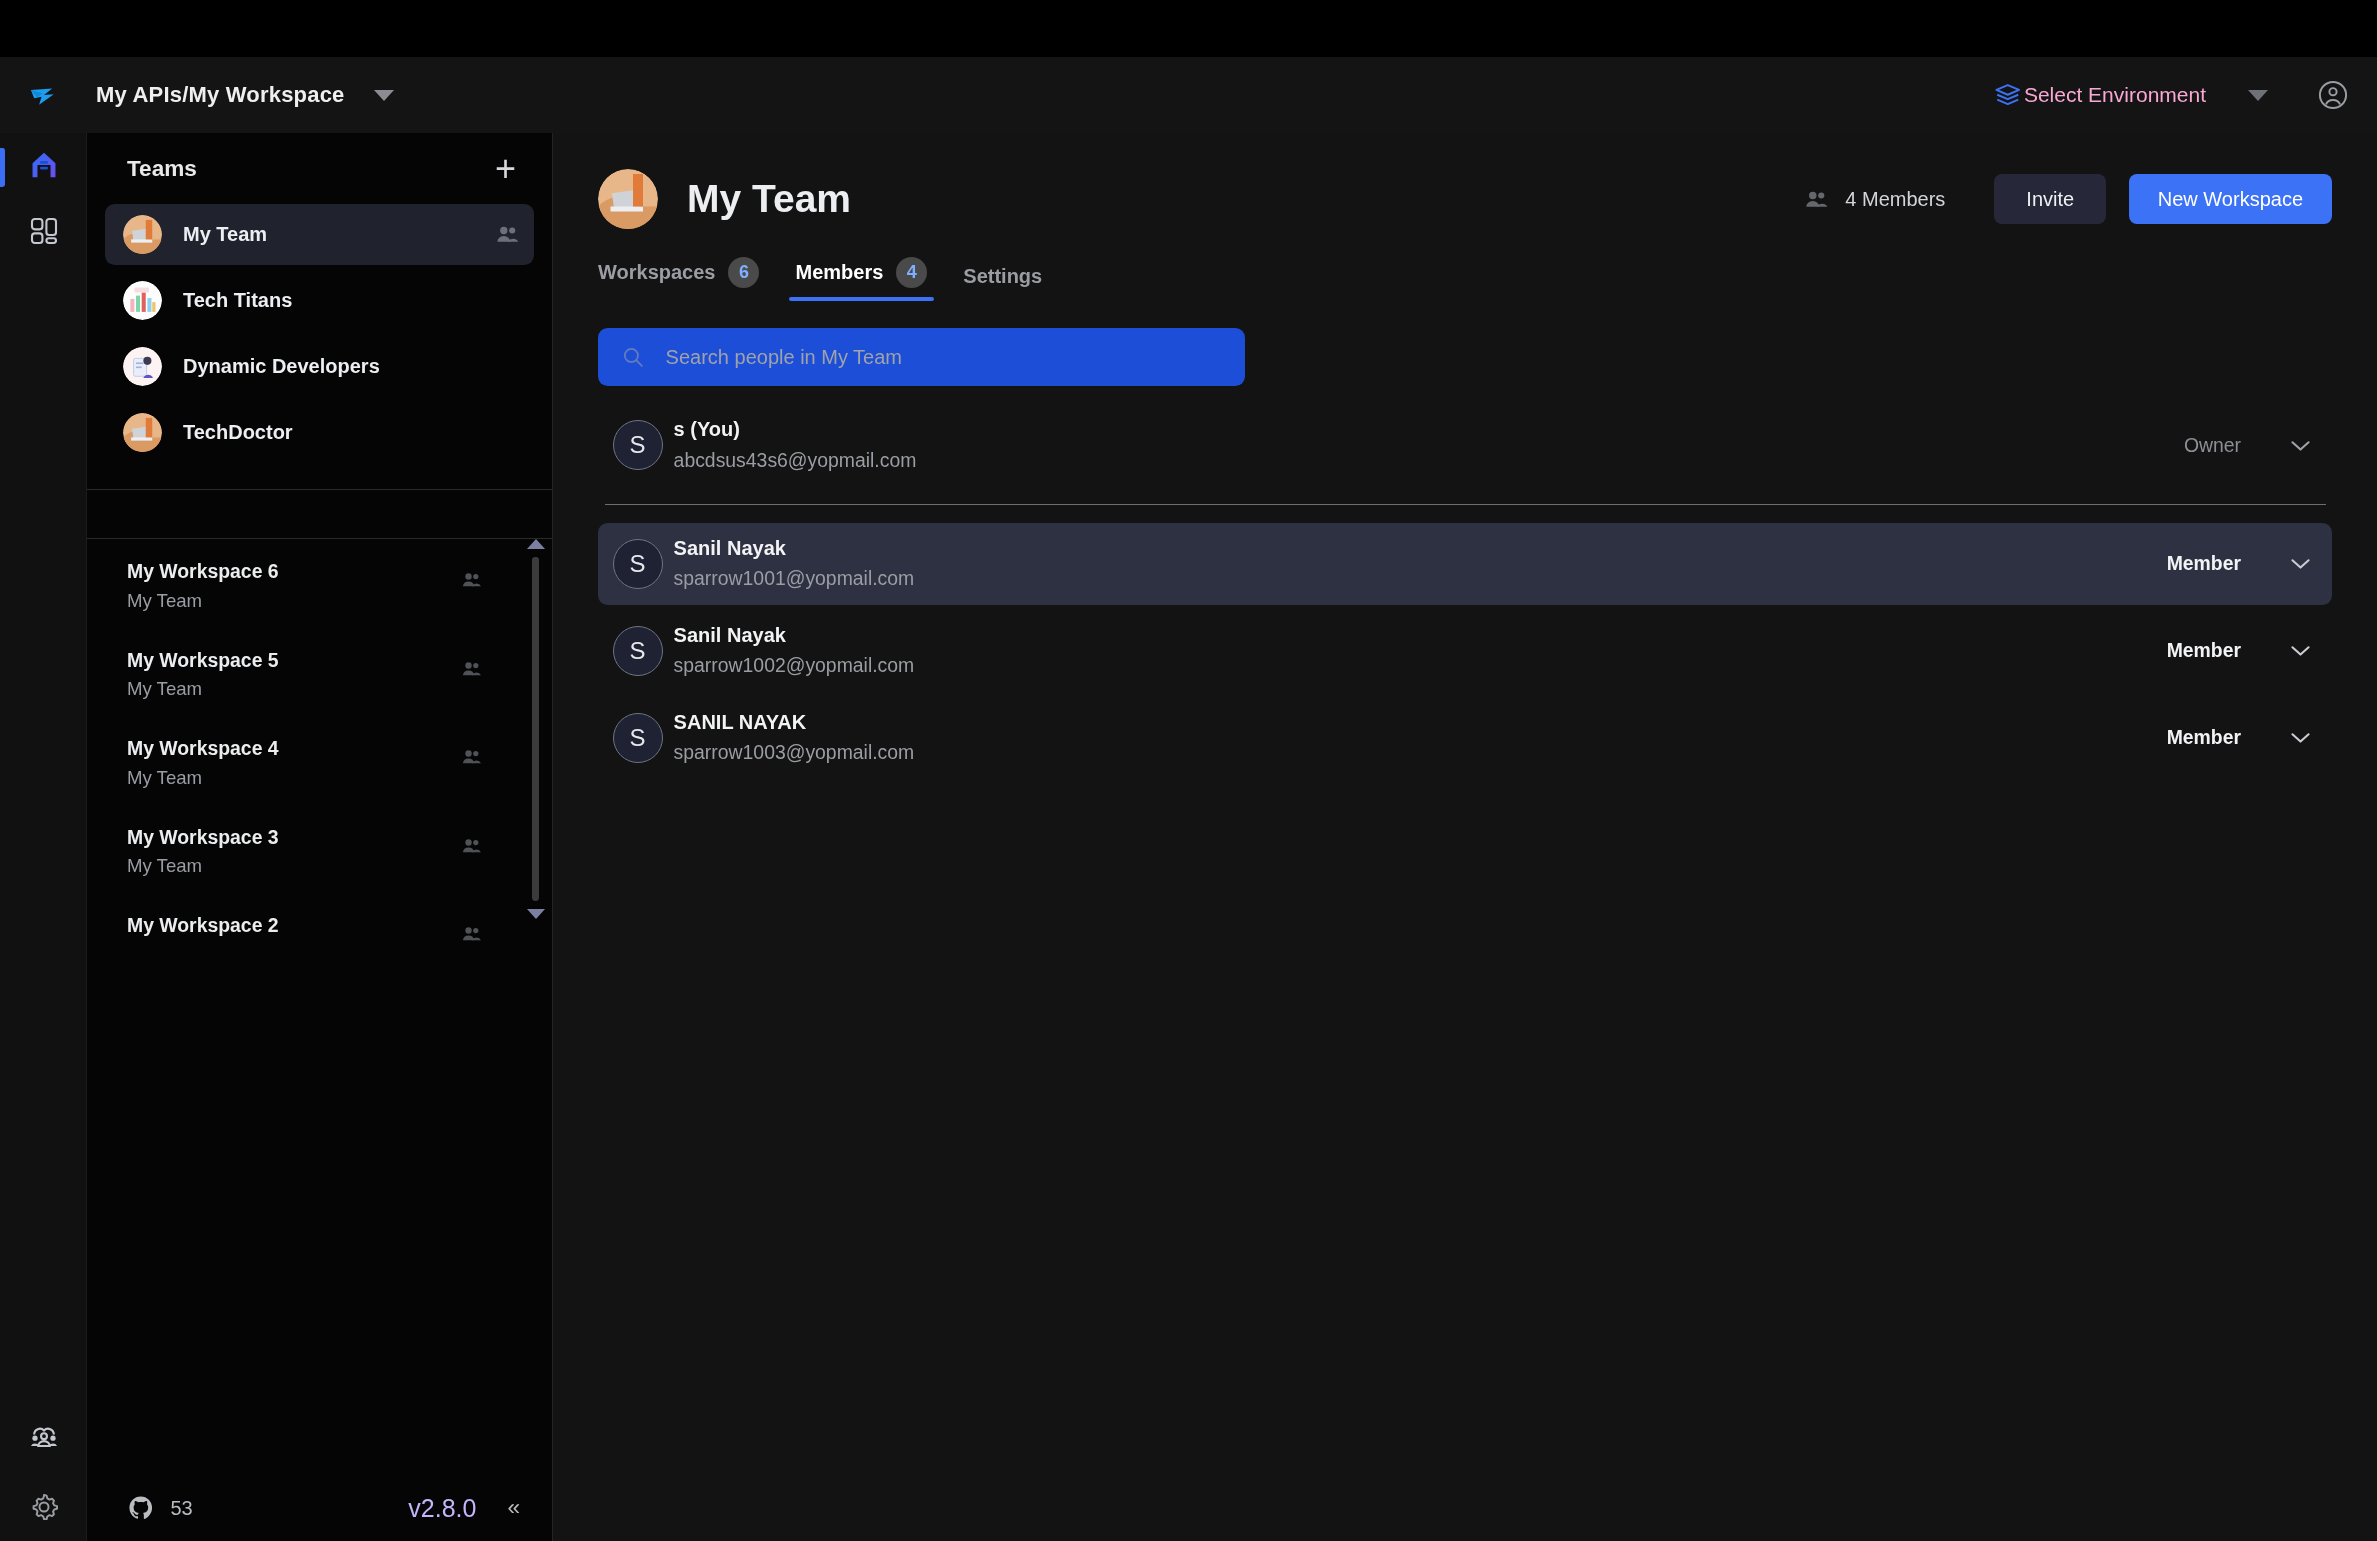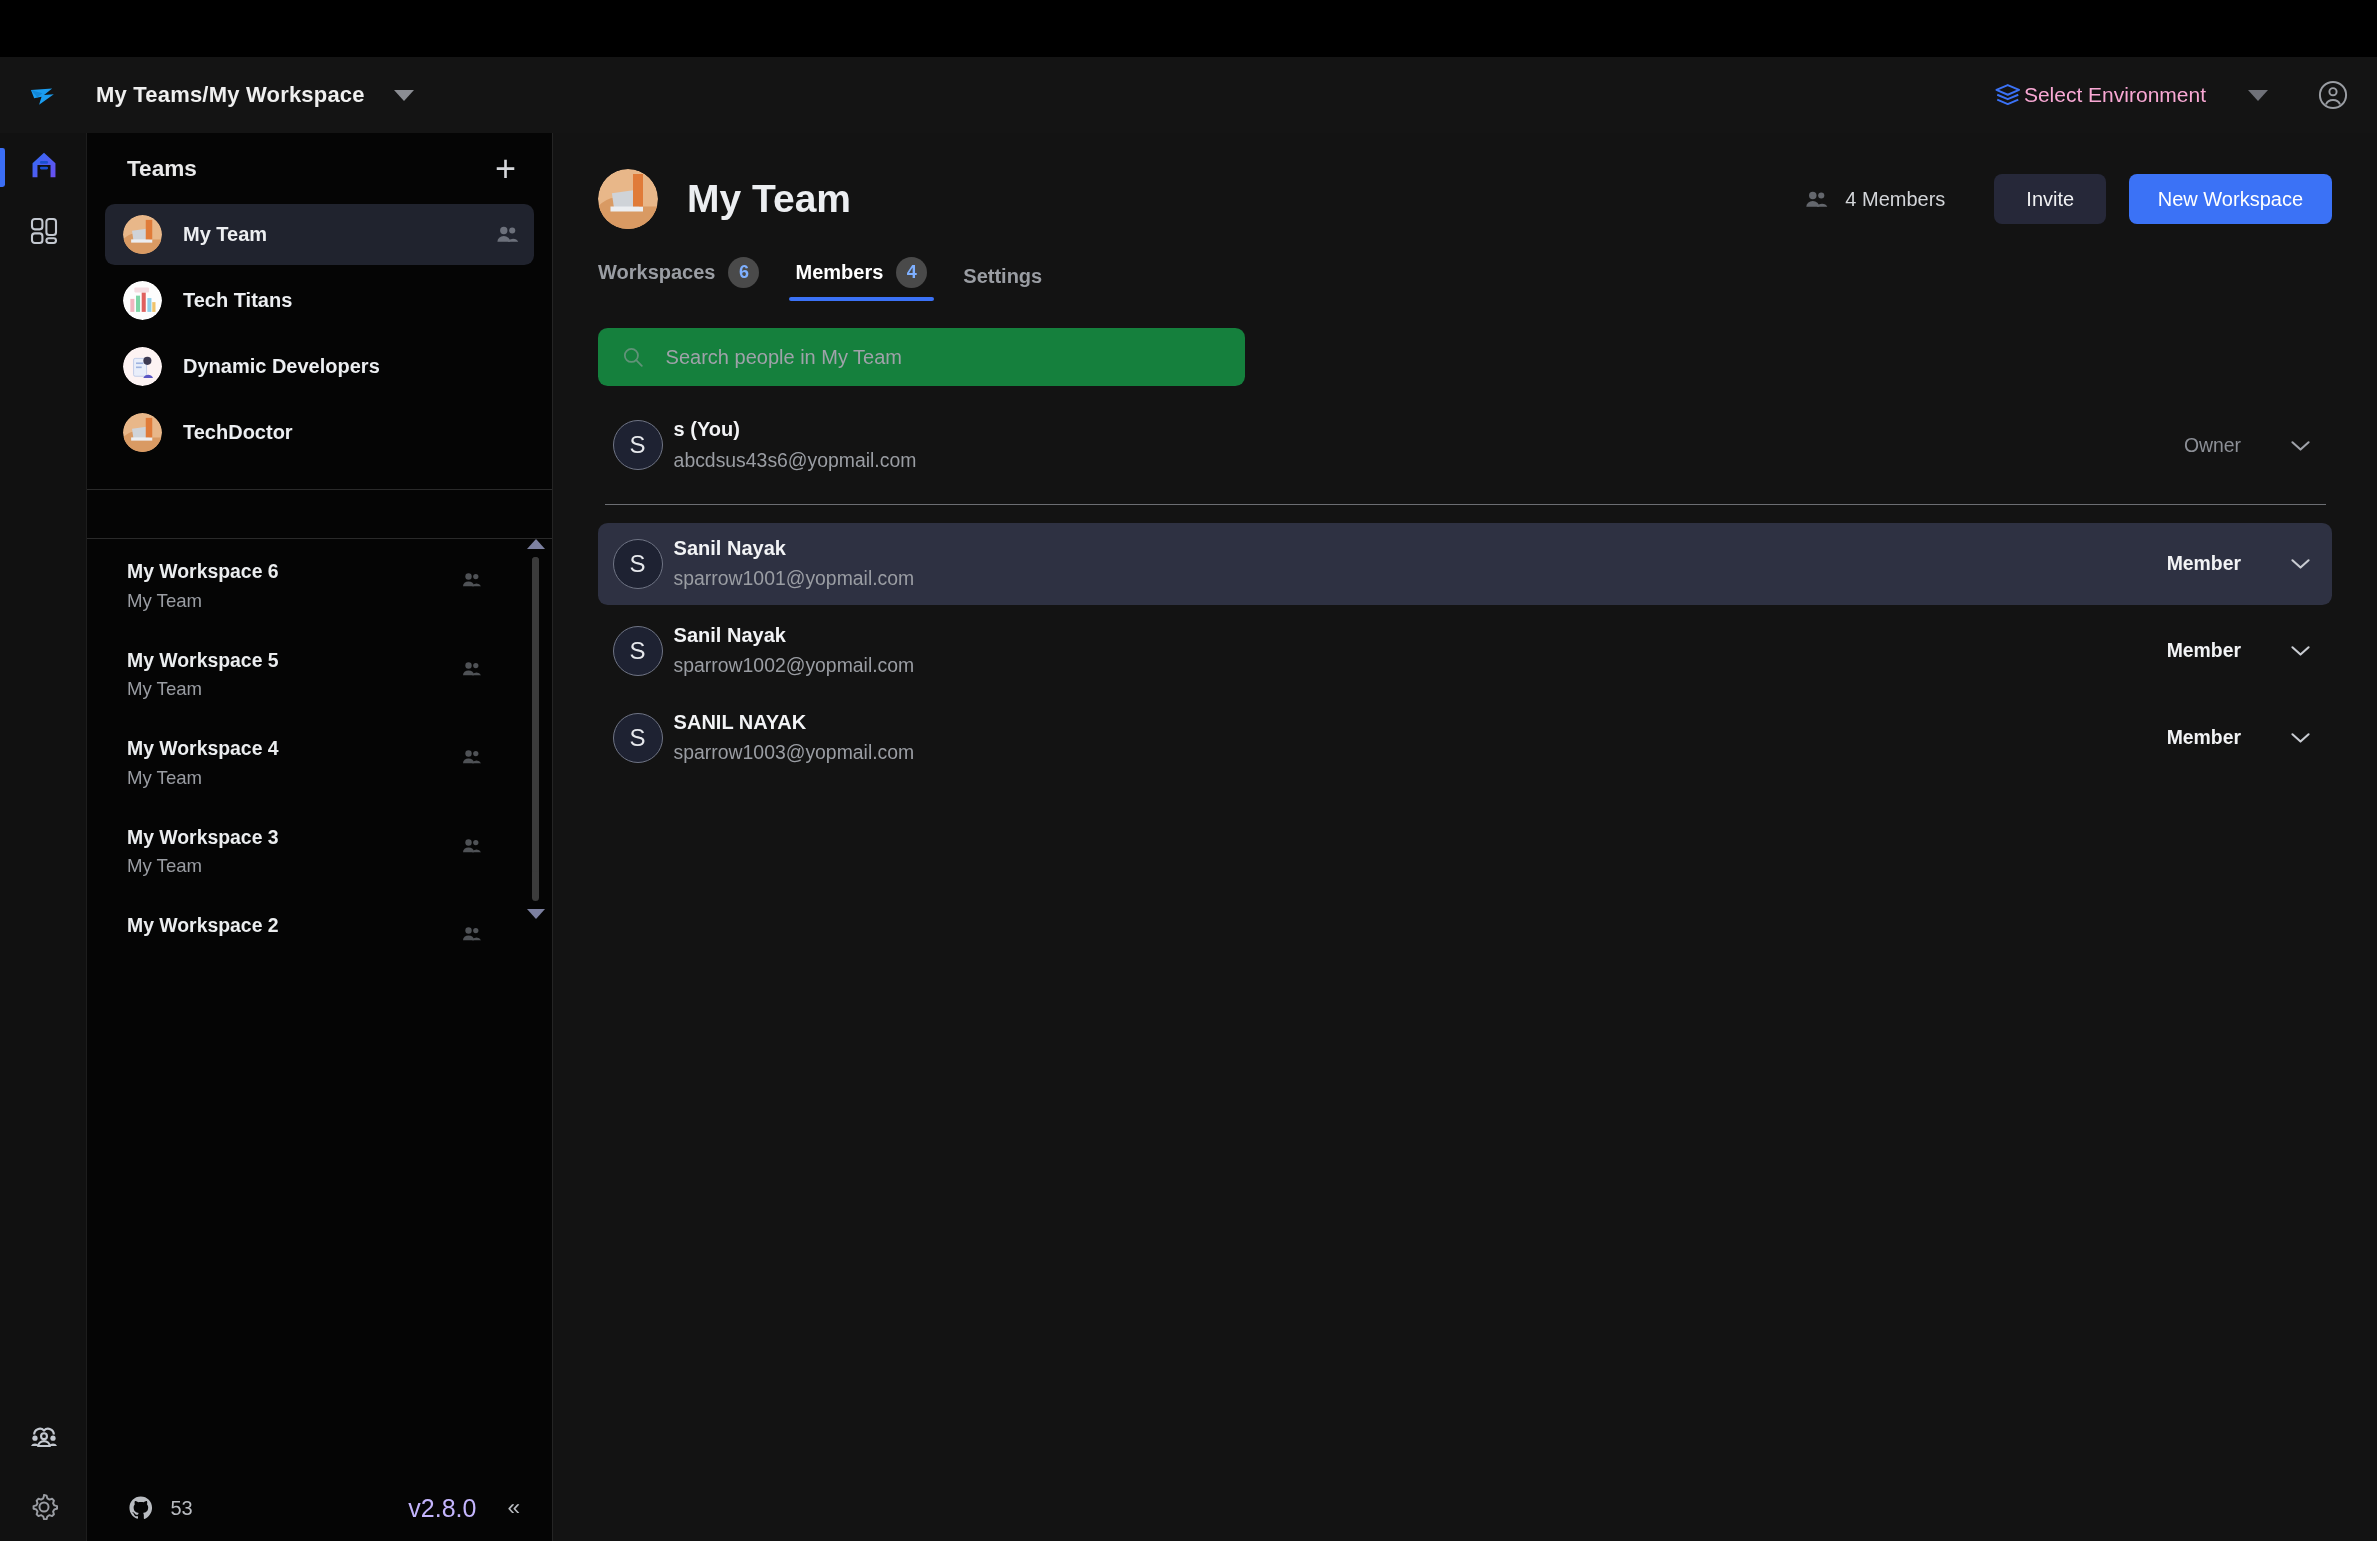--- a/index.html
+++ b/index.html
@@ -121,21 +121,21 @@
   .tab.active .tab-label { color:#fff; }
   .tab-badge {
     margin-left:13px; width:31px; height:31px; border-radius:50%;
     background:#4a4a4a; color:#7fb0ff; font-size:18px; font-weight:bold;
     display:flex; align-items:center; justify-content:center;
   }
   .tab-underline { position:absolute; left:11.3px; right:11.3px; bottom:0; height:4px; background:#3b72f6; border-radius:2.4px; }
 
   .search-wrap { padding:27.5px 45px 0 45px; }
   .search-box {
-    width:647px; height:58px; background:#15803d; border-radius:9.7px;
+    width:647px; height:58px; background:#1d4ed8; border-radius:9.7px;
     display:flex; align-items:center; padding:0 22.6px;
   }
   .search-icon { width:24px; height:24px; opacity:.55; flex:0 0 24px; }
   .search-input {
     margin-left:21px; background:transparent; border:none; outline:none;
     color:#d9dbdf; font-size:20px; font-family:inherit; width:100%;
   }
   .search-input::placeholder { color:#9fa2a9; }
 
   .members-list { padding:18px 45px 0 45px; }
@@ -165,21 +165,21 @@
 
   <div class="black-strip"></div>
 
   <div class="topbar">
     <span class="brand-logo">
       <svg width="36" height="36" viewBox="0 0 44 44">
         <path d="M6 16 L32 14 L22 22 L34 21 L16 34 L19 24 L10 26 Z" fill="#1b9df0"></path>
         <path d="M6 16 L20 20 L14 25 Z" fill="#1287d8"></path>
       </svg>
     </span>
-    <span class="breadcrumb-text">My Teams/My Workspace</span>
+    <span class="breadcrumb-text">My APIs/My Workspace</span>
     <span class="caret-down"></span>
 
     <div class="topbar-right">
       <span class="env-stack">
         <svg width="27.5" height="27.5" viewBox="0 0 34 34">
           <path d="M17 5 L31 11 L17 17 L3 11 Z" fill="none" stroke="#3b72f6" stroke-width="2.4" stroke-linejoin="round"></path>
           <path d="M4 17 L17 22.5 L30 17" fill="none" stroke="#3b72f6" stroke-width="2.4" stroke-linejoin="round"></path>
           <path d="M4 23 L17 28.5 L30 23" fill="none" stroke="#3b72f6" stroke-width="2.4" stroke-linejoin="round"></path>
         </svg>
       </span>

